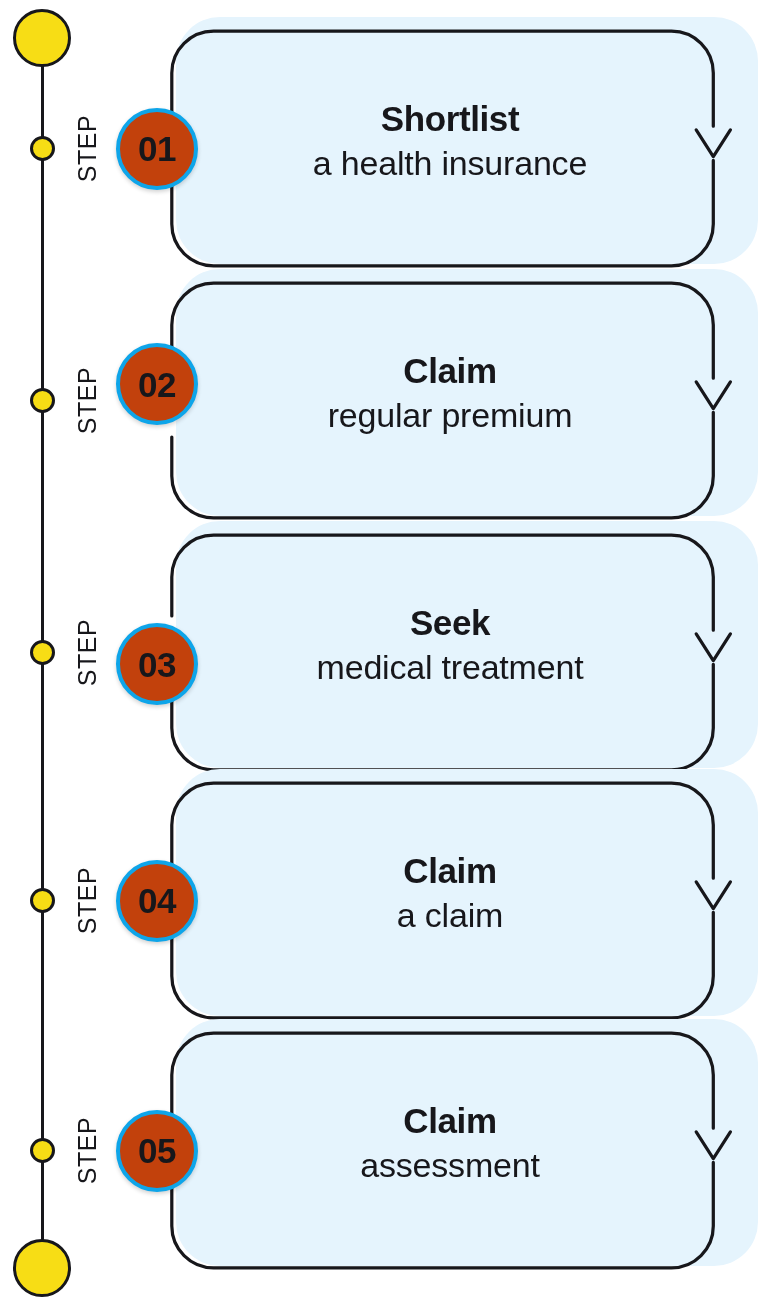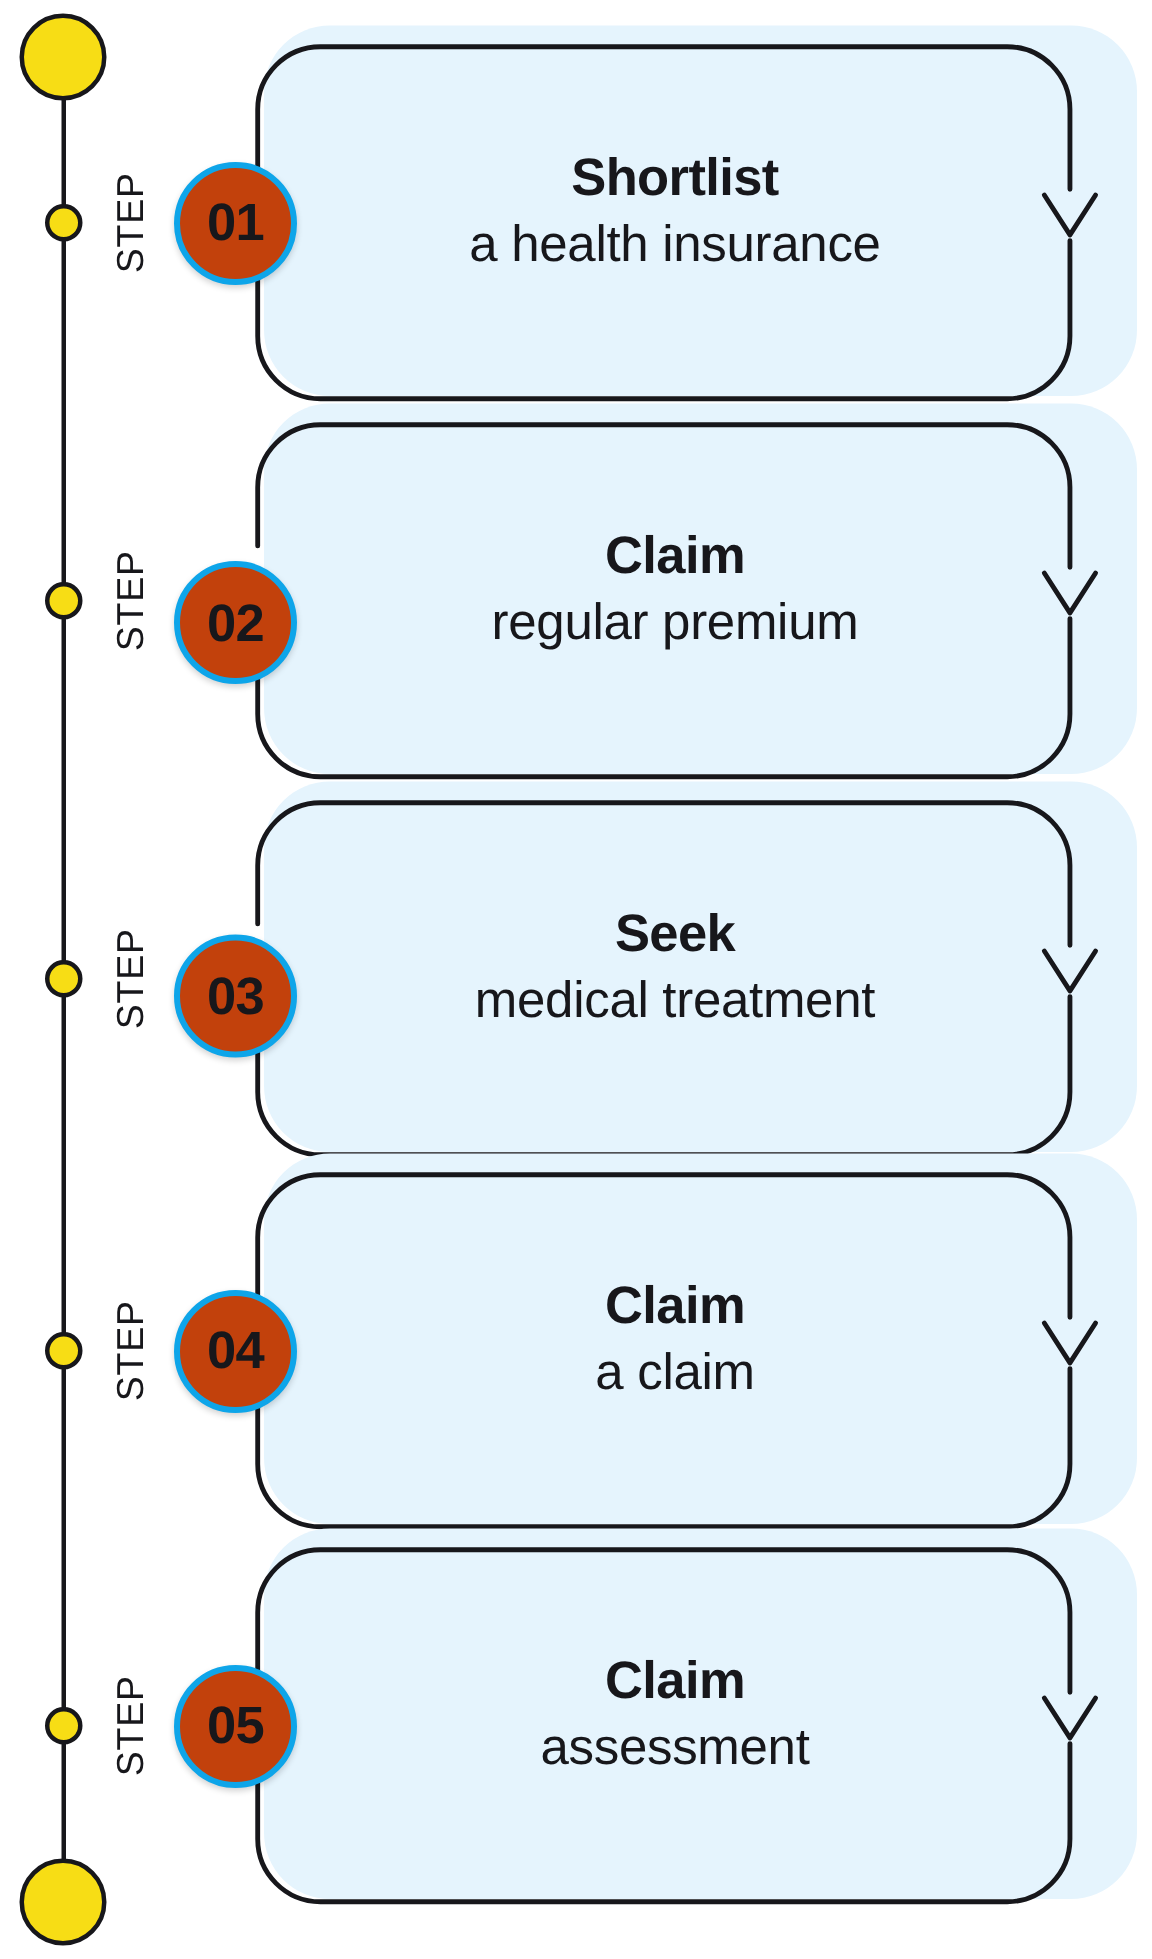--- a/index.html
+++ b/index.html
@@ -158,21 +158,21 @@
             <path d="M 552 104 L 570 132 L 588 104" fill="none" stroke="#17171b" stroke-width="3.4" stroke-linecap="round" stroke-linejoin="round"></path>
           </svg>
         </div>
         <div class="card-text" style="top: 72px;">
           <div class="card-title">Claim</div>
           <div class="card-sub">regular premium</div>
         </div>
         <div class="step-word" style="top: 123.5px;">
           <span>STEP</span>
         </div>
-        <div class="step-badge" style="top: 97px; align-items: center;">
+        <div class="step-badge" style="top: 66px; align-items: center;">
           <span>02</span>
         </div>
       </div>
       <div class="step-row" style="top: 529px;">
         <div class="card-fill"></div>
         <div class="card-outline">
           <svg width="570" height="247" viewBox="-4 -4 600 255">
             <path d="M 44 0 L 526 0 A 44 44 0 0 1 570 44 L 570 100 M 570 136 L 570 203 A 44 44 0 0 1 526 247 L 44 247 A 44 44 0 0 1 0 203 L 0 162 M 0 85 L 0 44 A 44 44 0 0 1 44 0" fill="none" stroke="#17171b" stroke-width="3.4" stroke-linecap="round"></path>
             <path d="M 552 104 L 570 132 L 588 104" fill="none" stroke="#17171b" stroke-width="3.4" stroke-linecap="round" stroke-linejoin="round"></path>
           </svg>

